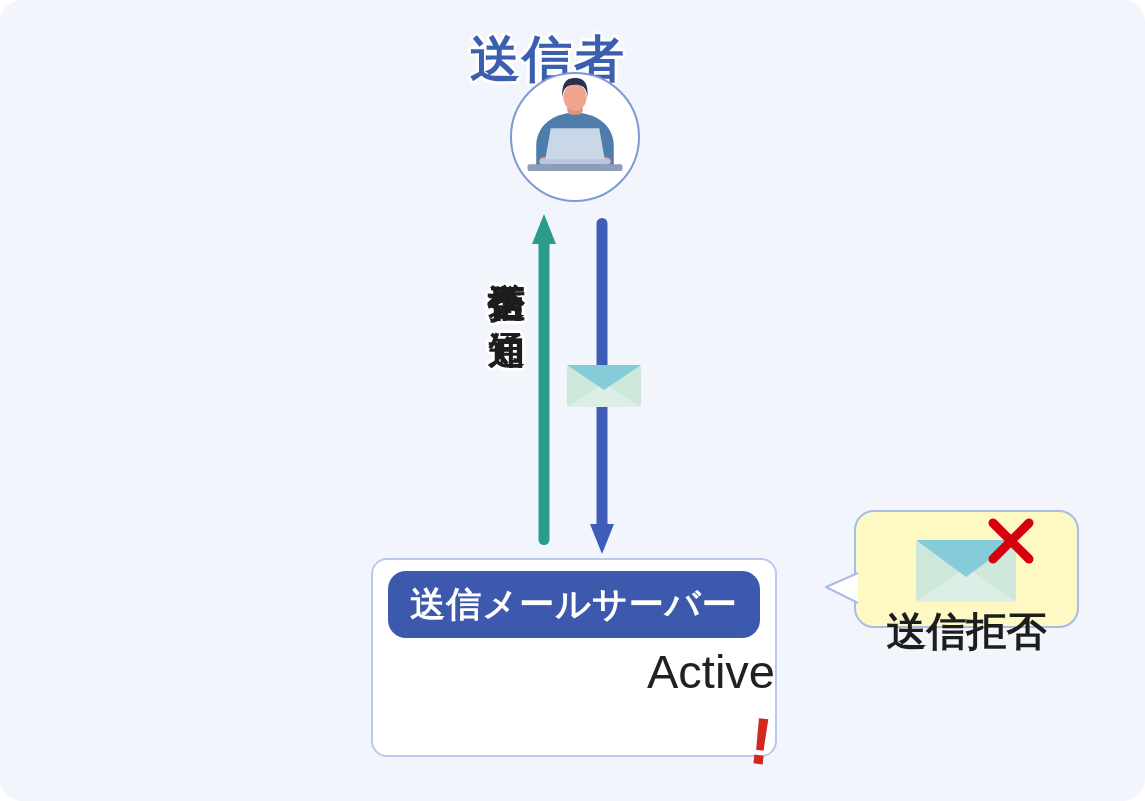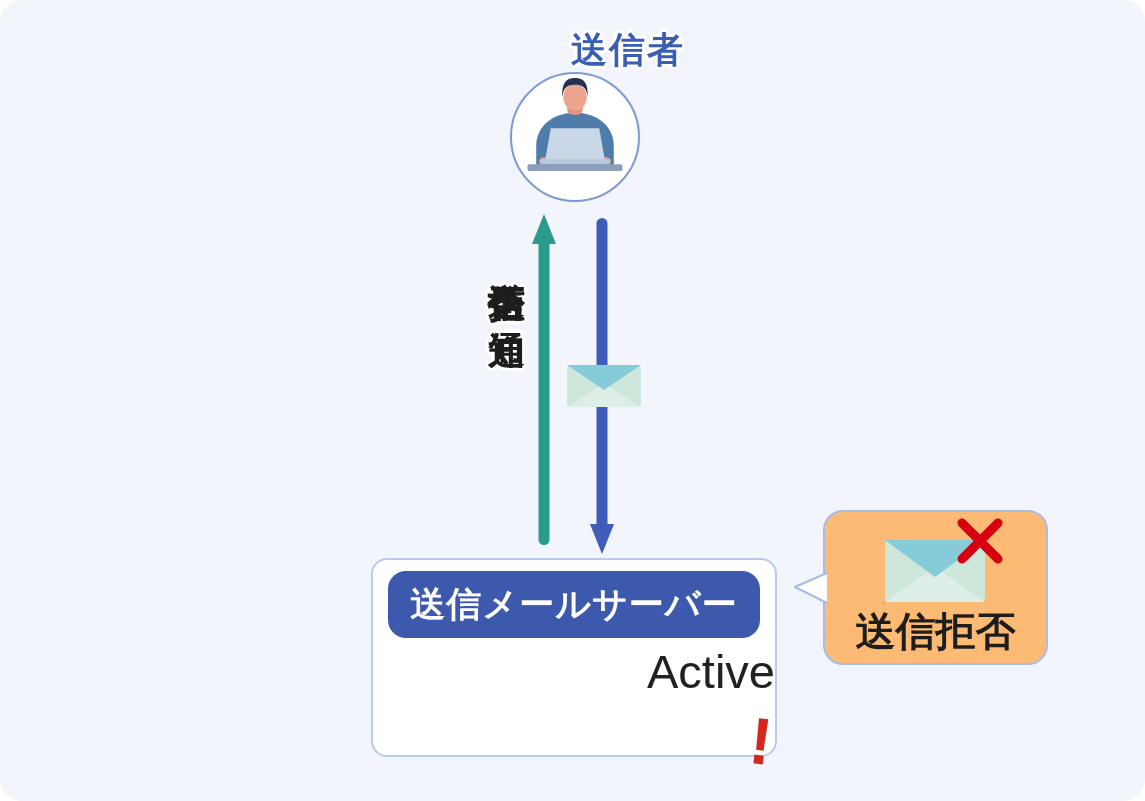--- a/index.html
+++ b/index.html
@@ -10,41 +10,41 @@
     --person-skin:#efa48e; --person-shirt:#4e7cab; --person-hair:#27304f;
     --laptop-gray:#c9d7e7; --laptop-base:#b7c7dc; --desk-gray:#8d9fb8;
     --box-border:#bac9ee; --circle-border:#7e99d6;
   }
   *{margin:0;padding:0;box-sizing:border-box;}
   body{background:#ffffff;font-family:"Liberation Sans","DejaVu Sans",sans-serif;}
   .canvas{position:relative;width:1145px;height:801px;background:var(--background);
     border-radius:22px;overflow:hidden;}
   .halo{text-shadow:-2px -2px 0 #fff,2px -2px 0 #fff,-2px 2px 0 #fff,2px 2px 0 #fff,
     0 -3px 0 #fff,0 3px 0 #fff,-3px 0 0 #fff,3px 0 0 #fff;}
-  .sender-title{position:absolute;left:445px;top:26px;width:240px;text-align:right;
-    font-size:36px;font-weight:800;letter-spacing:2px;color:var(--title-blue);}
+  .sender-title{position:absolute;left:428px;top:26px;width:240px;text-align:center;
+    font-size:50px;font-weight:800;letter-spacing:2px;color:var(--title-blue);}
   .avatar-circle{position:absolute;left:510px;top:72px;width:130px;height:130px;
     background:#fff;border:2px solid var(--circle-border);border-radius:50%;overflow:hidden;}
   .v-label{position:absolute;left:486px;top:254px;writing-mode:vertical-rl;
     text-orientation:upright;font-size:37px;font-weight:800;letter-spacing:1px;
     color:var(--text-black);line-height:40px;}
   .arrow-svg{position:absolute;}
   .mail-on-arrow{position:absolute;left:567px;top:365px;z-index:3;}
   .server-box{position:absolute;left:371px;top:558px;width:406px;height:199px;
     background:#fff;border:2px solid var(--box-border);border-radius:16px;}
   .server-badge{position:absolute;left:15px;top:-1px;width:372px;height:67px;
     background:var(--badge-blue);border-radius:18px;display:flex;align-items:center;
     justify-content:center;color:#fff;font-size:35px;font-weight:700;letter-spacing:1px;margin-top:12px;}
   .logo-row{position:absolute;left:0;right:0;top:84px;display:flex;
     justify-content:center;align-items:flex-end;color:#232020;font-size:47px;
     font-weight:500;letter-spacing:0;flex-direction:column;}
   .logo-bang{font-size:66px;font-weight:700;color:var(--logo-red);
     transform:rotate(7deg) translateY(9px);margin:0 2px;line-height:1;}
-  .speech-bubble{position:absolute;left:823px;top:510px;width:225px;height:155px;
-    background:#fdba74;border:2px solid var(--border-blue);border-radius:20px;}
+  .speech-bubble{position:absolute;left:854px;top:510px;width:225px;height:118px;
+    background:#fef9c3;border:2px solid var(--border-blue);border-radius:20px;}
   .bubble-tail{position:absolute;left:-33px;top:58px;}
   .bubble-envelope{position:absolute;left:60px;top:28px;}
   .x-mark{position:absolute;left:130px;top:4px;}
   .bubble-label{position:absolute;left:0;right:0;top:92px;text-align:center;
     font-size:40px;font-weight:800;color:var(--text-black);}
 </style>
 </head>
 <body>
 
 <div class="canvas">

